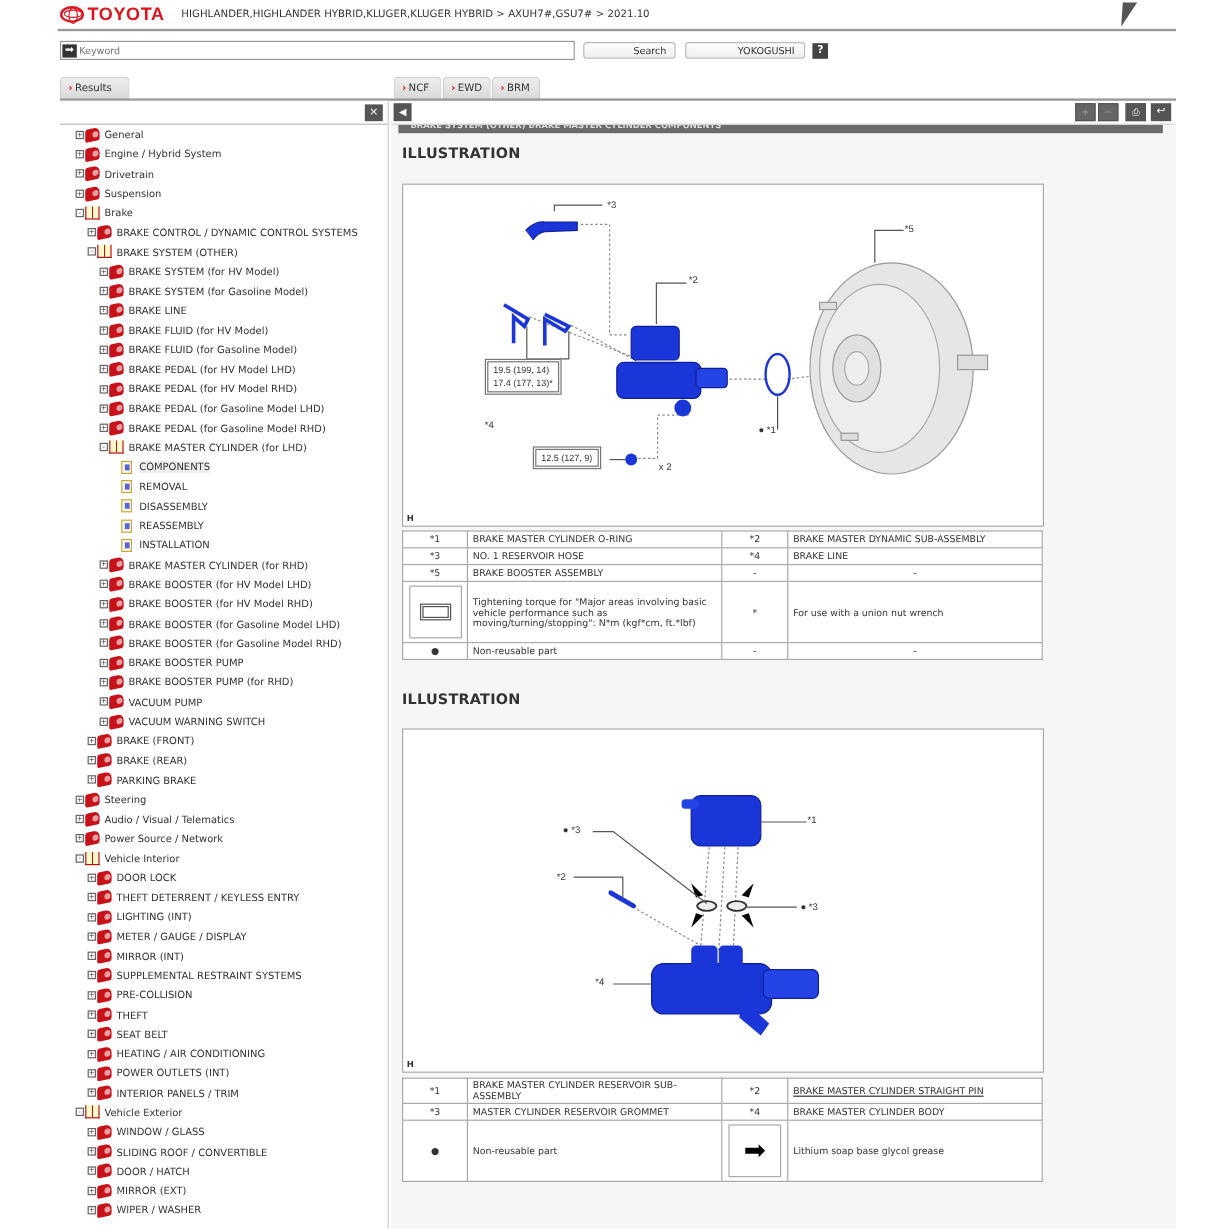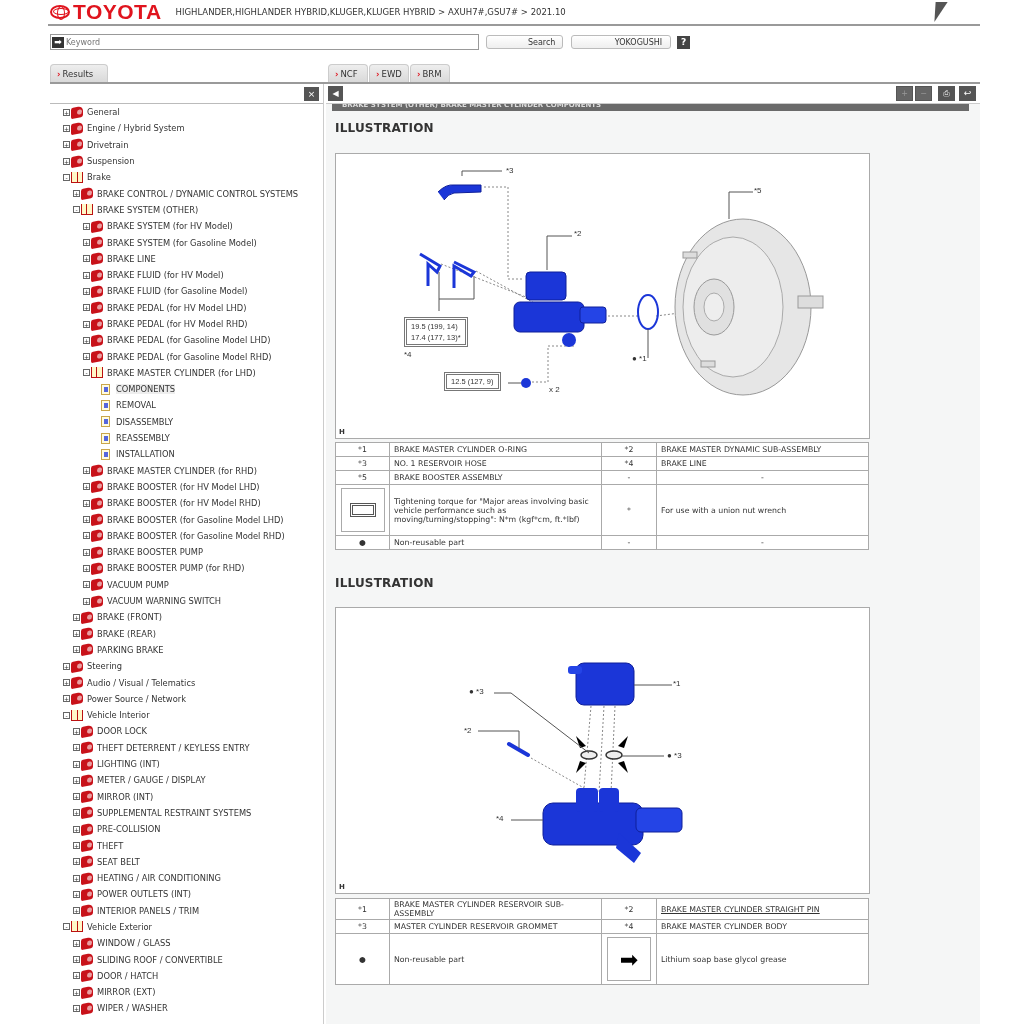--- a/index.html
+++ b/index.html
@@ -5,21 +5,21 @@
   * { box-sizing: border-box; margin: 0; padding: 0; }
   html, body { width: 1024px; height: 1024px; overflow: hidden; background: #ffffff; }
   body { font-family: "DejaVu Sans", sans-serif; color: #333; position: relative; }
 
   
   .header { position: absolute; left: 48px; top: 0; width: 932px; height: 26px; border-bottom: 2px solid #9a9a9a; display: flex; align-items: center; }
   .logo { display: flex; align-items: center; gap: 3px; margin-left: 2px; }
   .logo-emblem { width: 20px; height: 14px; border: 2px solid #e0141e; border-radius: 50%; position: relative; }
   .logo-emblem::before { content: ""; position: absolute; left: 5px; top: -1px; width: 6px; height: 12px; border: 1.5px solid #e0141e; border-radius: 50%; }
   .logo-emblem::after { content: ""; position: absolute; left: 1px; top: 1px; width: 14px; height: 5px; border: 1.5px solid #e0141e; border-radius: 50%; }
-  .logo-text { font-family: "Liberation Sans", sans-serif; font-weight: bold; color: #e0141e; font-size: 21px; letter-spacing: 0.5px; }
+  .logo-text { font-family: "Liberation Sans", sans-serif; font-weight: bold; color: #e0141e; font-size: 15px; letter-spacing: 0.5px; }
   .breadcrumb { font-size: 8.5px; color: #333; margin-left: 14px; }
   .header-corner { position: absolute; right: 36px; top: 2px; width: 0; height: 0; border-left: 6px solid transparent; border-right: 6px solid transparent; border-top: 20px solid #555; transform: skewX(-20deg); }
 
   
   .search-row { position: absolute; left: 50px; top: 34px; width: 640px; height: 16px; display: flex; align-items: center; }
   .search-input-wrap { width: 438px; height: 16px; border: 1px solid #999; display: flex; align-items: center; background: #fff; }
   .search-arrow { width: 12px; height: 11px; background: #333; color: #fff; font-size: 9px; line-height: 11px; text-align: center; margin-left: 1px; }
   .search-input { border: none; outline: none; font-size: 8px; color: #999; padding-left: 2px; width: 400px; height: 12px; background: transparent; font-family: "DejaVu Sans", sans-serif; }
   .btn-pill { height: 14px; border: 1px solid #bbb; border-radius: 3px; background: linear-gradient(#fff, #eee); font-size: 8px; color: #333; display: flex; align-items: center; justify-content: center; padding-left: 35px; }
   .search-btn { width: 78px; margin-left: 7px; }
@@ -462,21 +462,21 @@
       <rect x="347" y="98" width="14" height="6" fill="#ddd" stroke="#999"></rect>
       <rect x="365" y="207" width="14" height="6" fill="#ddd" stroke="#999"></rect>
       <polyline points="393,65 393,38 417,38" fill="none" stroke="#555"></polyline>
     </svg>
     <span class="callout" style="left:170px;top:12px">*3</span>
     <span class="callout" style="left:238px;top:75px">*2</span>
     <span class="callout" style="left:418px;top:32px">*5</span>
     <span class="callout" style="left:296px;top:200px">● *1</span>
     <span class="callout" style="left:68px;top:196px">*4</span>
     <span class="callout" style="left:213px;top:231px">x 2</span>
-    <div class="torque" style="left:68px;top:163px">
+    <div class="torque" style="left:68px;top:145px">
       <div>19.5 (199, 14)</div>
       <div>17.4 (177, 13)*</div>
     </div>
     <div class="torque" style="left:108px;top:218px">12.5 (127, 9)</div>
     <span class="fig-h">H</span>
   </div>
 
   <table class="legend" style="margin-top:3px">
     <tbody>
         <tr>

